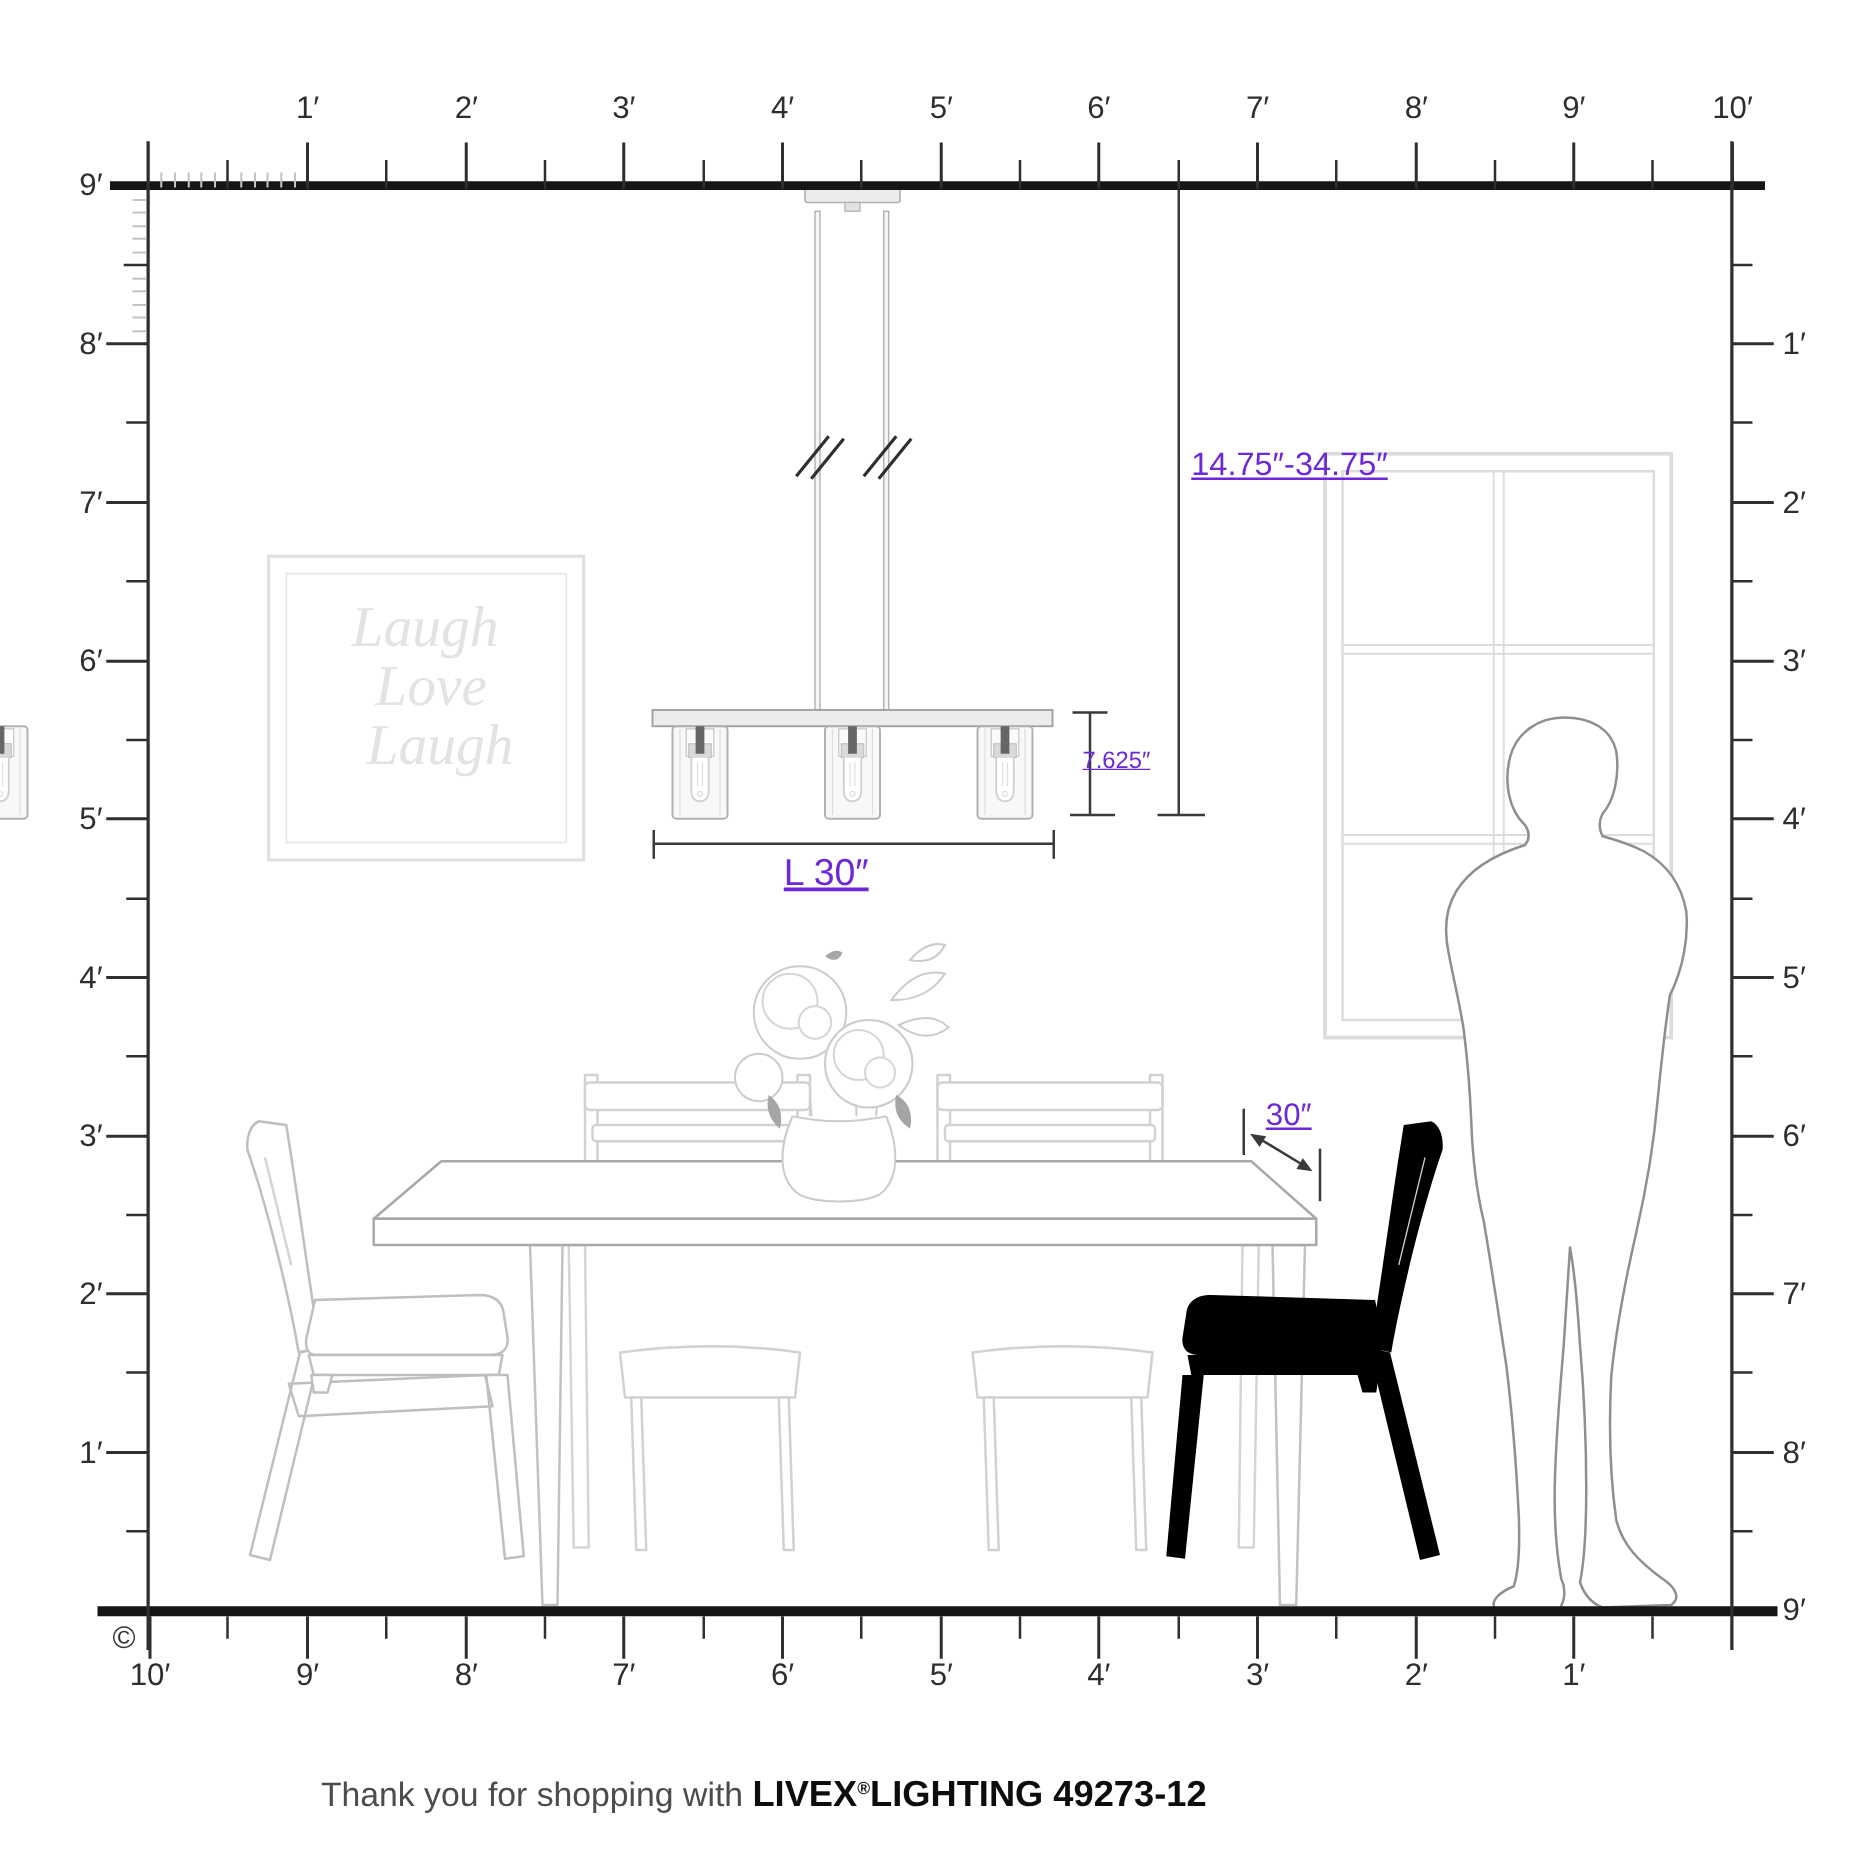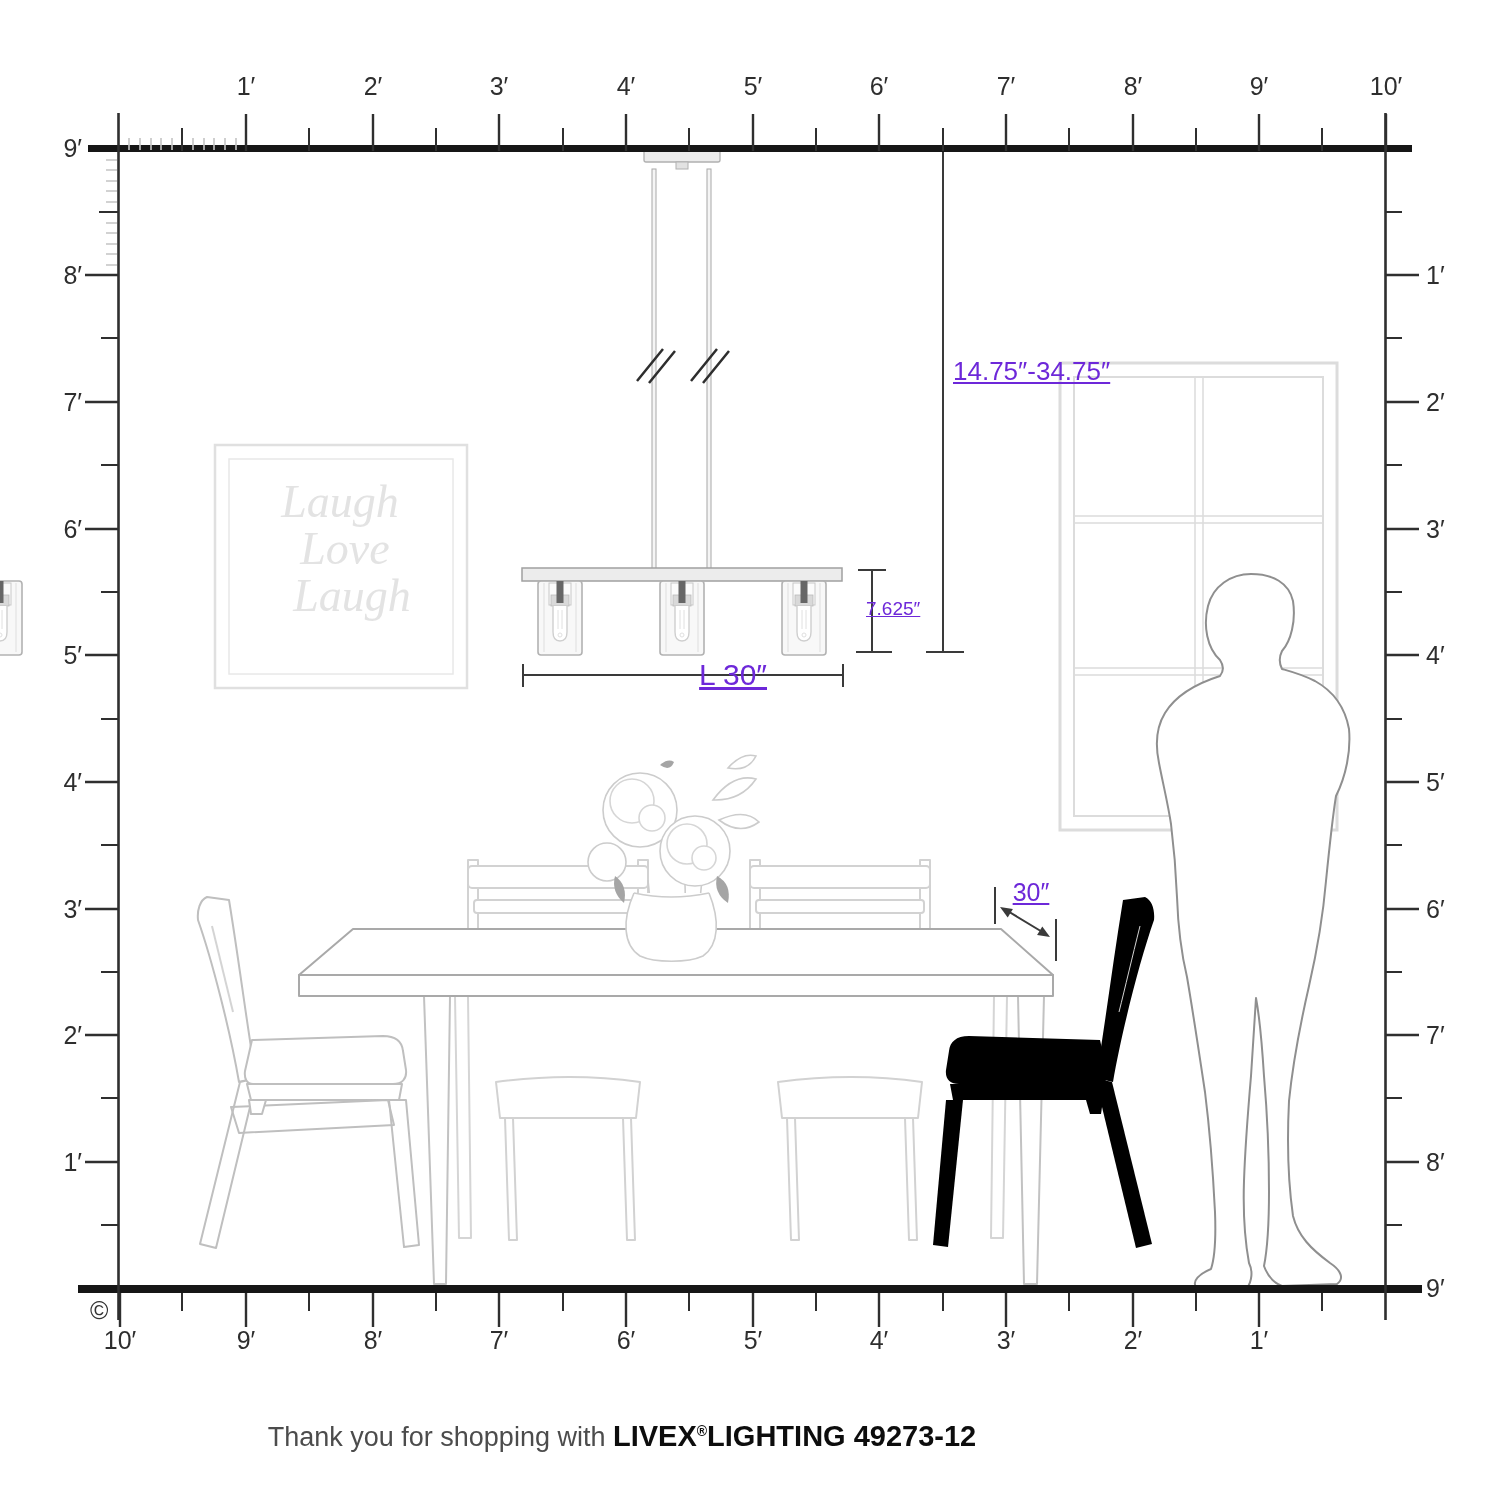--- a/index.html
+++ b/index.html
@@ -8,21 +8,21 @@
   #scene{position:absolute;left:0;top:0;}
   .lbl{position:absolute;color:#2e2e2e;font-size:25px;line-height:28px;white-space:nowrap;}
   .lbl.c{text-align:center;}
   .lbl.r{text-align:right;}
   .dim{position:absolute;color:#6d28d9;font-size:26px;white-space:nowrap;text-decoration:underline;}
   .art-text{position:absolute;left:222px;top:478px;width:236px;text-align:center;
             font-family:"Liberation Serif", serif;font-style:italic;color:#e3e3e3;}
   .art-text div{font-size:46px;line-height:47px;}
   .art-text div:nth-child(2){margin-left:10px;}
   .art-text div:nth-child(3){margin-left:24px;}
-  #footer{position:absolute;left:12px;top:1420px;width:1220px;text-align:center;
+  #footer{position:absolute;left:1px;top:1420px;width:1220px;text-align:center;
           font-size:27px;color:#4c4c4c;}
   #footer .brand, #footer .product{font-weight:bold;color:#0d0d0d;font-size:29px;}
   #footer sup{font-size:14px;font-weight:bold;color:#0d0d0d;}
   #copyright{position:absolute;left:90px;top:1296px;font-size:25px;color:#333;}
 </style>
 </head>
 <body>
 
 <div id="stage">
 
@@ -210,21 +210,21 @@
 <span class="lbl c" style="left:474px;top:1326px;width:50px">7′</span>
 <span class="lbl c" style="left:601px;top:1326px;width:50px">6′</span>
 <span class="lbl c" style="left:728px;top:1326px;width:50px">5′</span>
 <span class="lbl c" style="left:854px;top:1326px;width:50px">4′</span>
 <span class="lbl c" style="left:981px;top:1326px;width:50px">3′</span>
 <span class="lbl c" style="left:1108px;top:1326px;width:50px">2′</span>
 <span class="lbl c" style="left:1234px;top:1326px;width:50px">1′</span>
 
 <span class="dim" style="left:953px;top:356px">14.75″-34.75″</span>
 <span class="dim" style="left:866px;top:598px;width:92px;text-align:left;font-size:19px">7.625″</span>
-<span class="dim" style="left:627px;top:658px;width:140px;text-align:right;font-size:30px">L 30″</span>
+<span class="dim" style="left:627px;top:682px;width:140px;text-align:left;font-size:30px">L 30″</span>
 <span class="dim" style="left:1000px;top:878px;width:62px;text-align:center;font-size:25px">30″</span>
 
 <div class="art-text">
   <div>Laugh</div>
   <div>Love</div>
   <div>Laugh</div>
 </div>
 
 <span id="copyright">©</span>
 <div id="footer">

